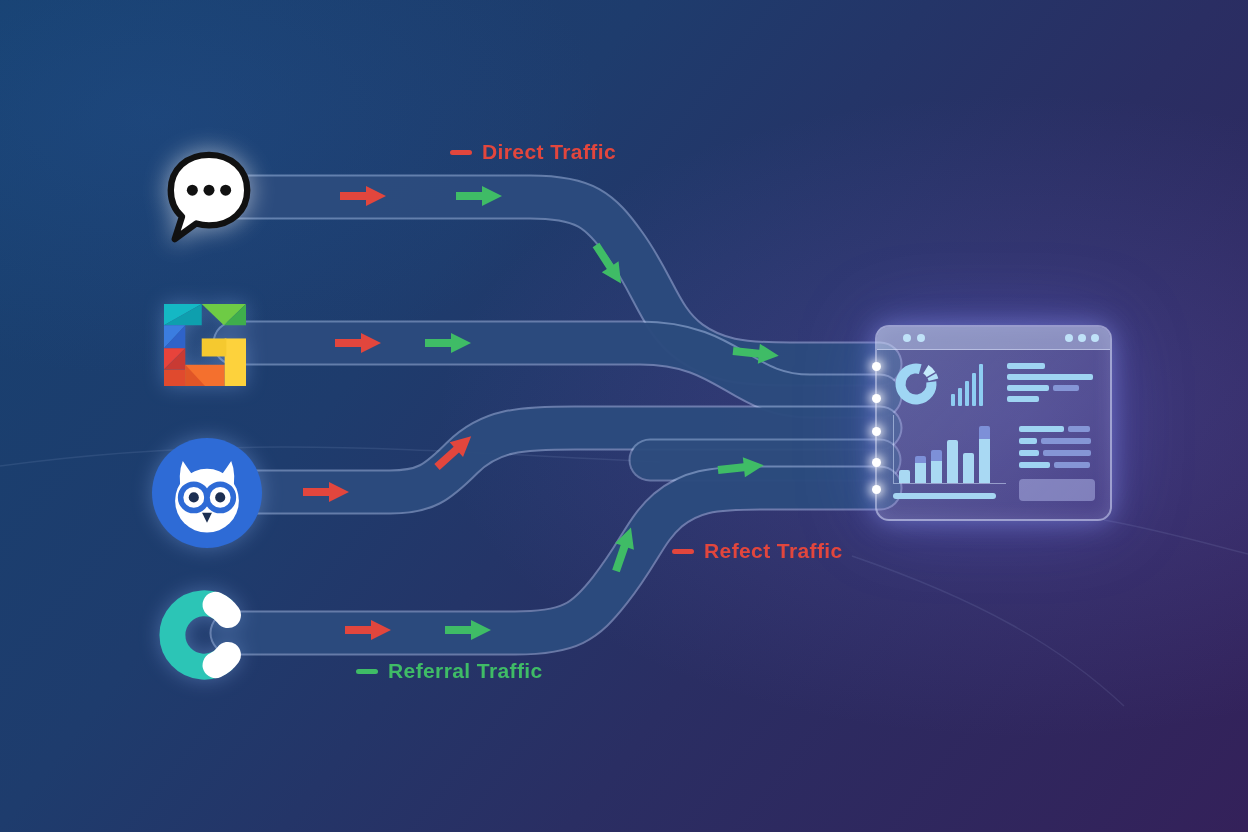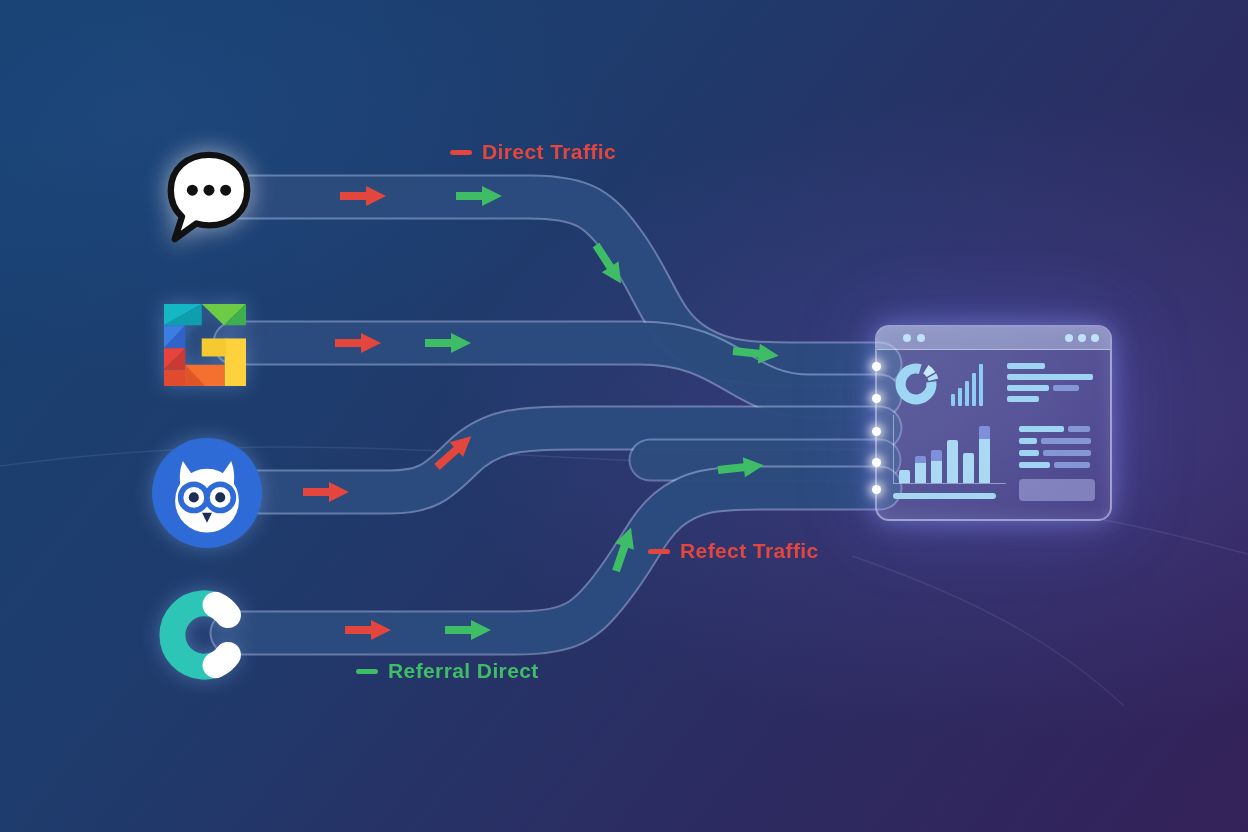--- a/index.html
+++ b/index.html
@@ -113,27 +113,27 @@
     <use href="#arrowShape" transform="translate(718,470) rotate(-6)"></use>
     <use href="#arrowShape" transform="translate(445,630)"></use>
     <use href="#arrowShape" transform="translate(616,571) rotate(-71)"></use>
   </g>
 </svg>
 
 <div class="tag red" style="left:450px;top:140px;justify-content:flex-end;">
   <span class="dash"></span>
   <span>Direct Traffic</span>
 </div>
-<div class="tag red" style="left:648px;top:539px;">
+<div class="tag red" style="left:672px;top:539px;">
   <span class="dash"></span>
   <span>Refect Traffic</span>
 </div>
 <div class="tag green" style="left:356px;top:659px;">
   <span class="dash"></span>
-  <span>Referral Direct</span>
+  <span>Referral Traffic</span>
 </div>
 
 <div class="icon glow-white" style="left:160px;top:146px;">
   <svg width="98" height="102" viewBox="0 0 100 102">
     <path d="M50 8 C73 8 89 23 89 44 C89 65 73 80 50 80 C45.5 80 41 79.3 37 78 L15 94 L22.5 71 C14.5 64 11 55 11 44 C11 23 27 8 50 8 Z" fill="#ffffff" stroke="#111111" stroke-width="6.5" stroke-linejoin="round"></path>
     <circle cx="33" cy="44" r="5.6" fill="#111111"></circle>
     <circle cx="50" cy="44" r="5.6" fill="#111111"></circle>
     <circle cx="67" cy="44" r="5.6" fill="#111111"></circle>
   </svg>
 </div>

